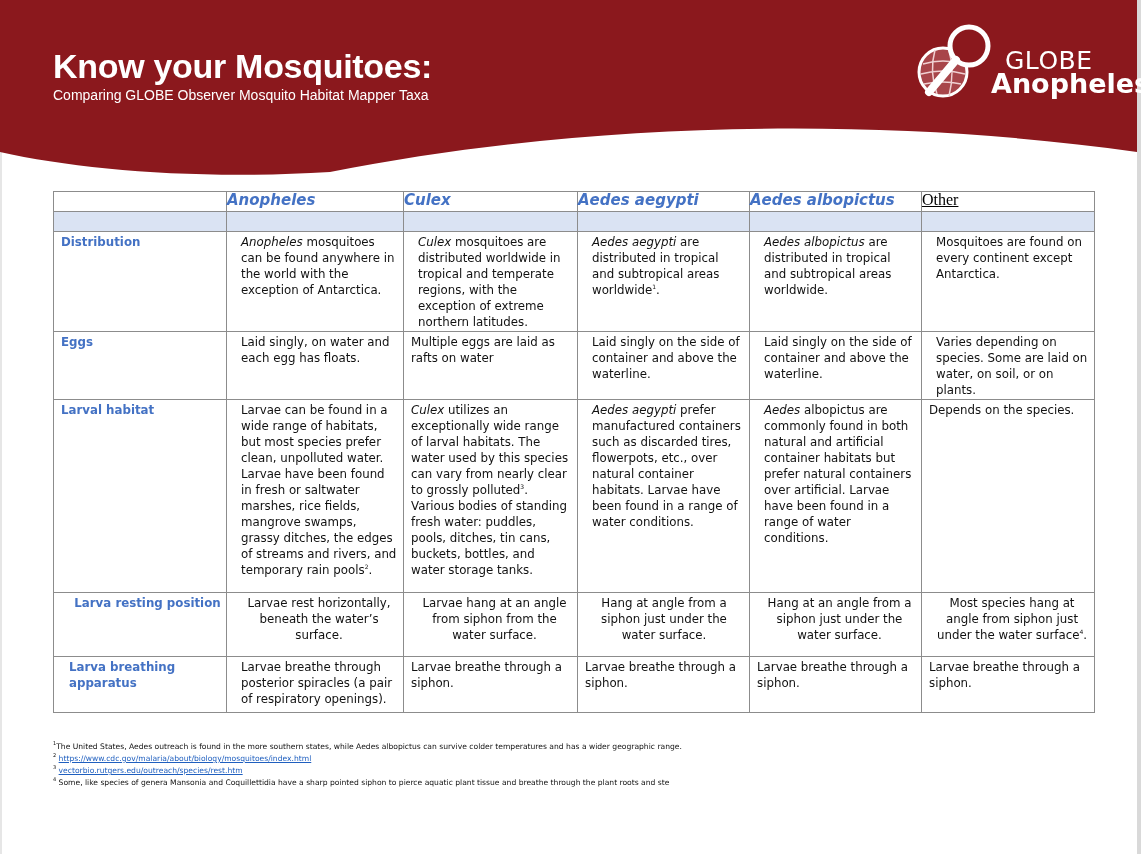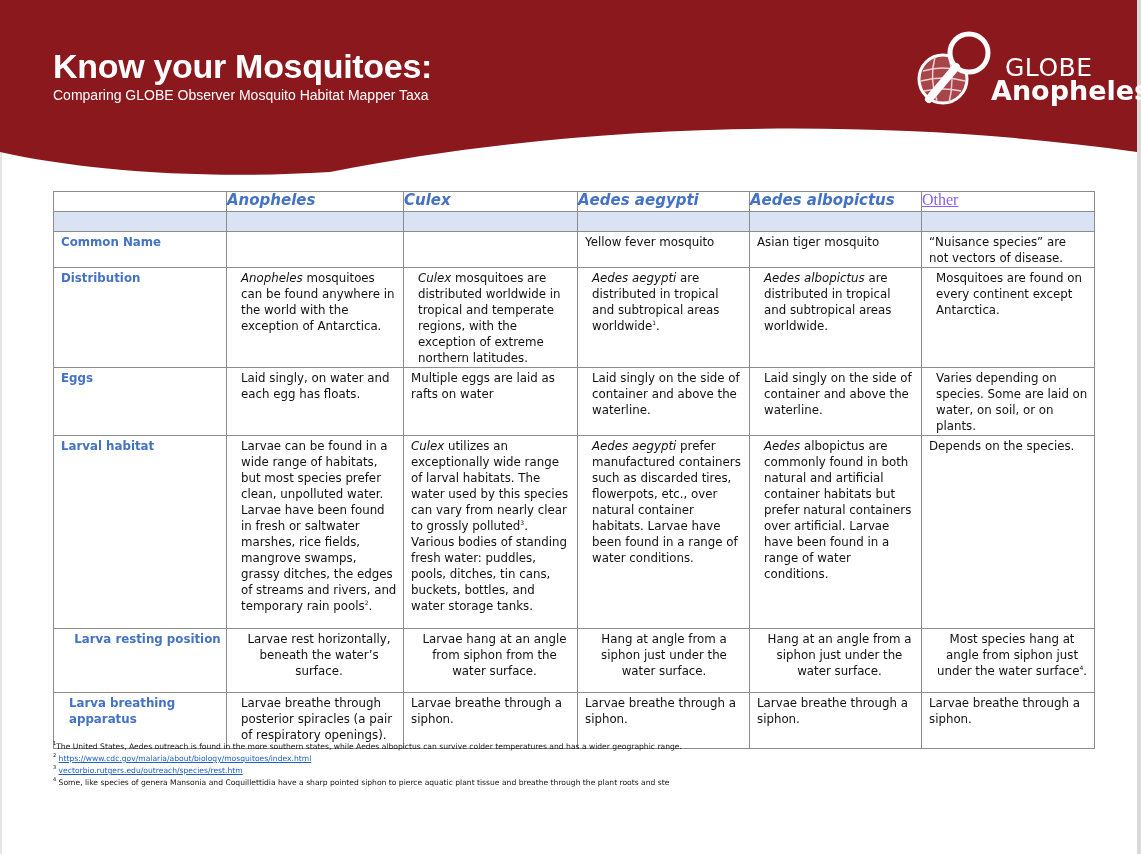--- a/index.html
+++ b/index.html
@@ -3,28 +3,28 @@
 <meta charset="utf-8">
 <style>
   html, body { margin: 0; padding: 0; }
   body { width: 1141px; height: 854px; background: #ffffff; position: relative; overflow: hidden;
          font-family: "Liberation Sans", sans-serif; }
   .page-edge { position: absolute; top: 0; right: 0; width: 4px; height: 854px; background: #d9d9d9; }
   .page-edge-left { position: absolute; top: 0; left: 0; width: 2px; height: 854px; background: #e6e6e6; }
   .banner { position: absolute; left: 0; top: 0; width: 1137px; height: 185px; }
   .title { position: absolute; left: 53px; top: 47px; color: #fff; font-weight: bold; font-size: 34px; letter-spacing: -0.3px; }
   .subtitle { position: absolute; left: 53px; top: 87px; color: #fff; font-weight: normal; font-size: 14px; }
-  .logo { position: absolute; left: 915px; top: 27px; width: 200px; height: 85px; }
+  .logo { position: absolute; left: 915px; top: 20px; width: 200px; height: 85px; }
   .logo-globe { position: absolute; left: 90px; top: 26px; color: #fff; font-size: 25px; font-family: "DejaVu Sans", sans-serif; font-weight: normal; letter-spacing: 0.5px; }
   .logo-observer { position: absolute; left: 76px; top: 48px; color: #fff; font-size: 27px; font-family: "DejaVu Sans", sans-serif; font-weight: bold; }
   table.grid { position: absolute; left: 53px; top: 191px; width: 1041px; border-collapse: collapse; table-layout: fixed;
                font-family: "DejaVu Sans", sans-serif; font-size: 11.8px; color: #111; }
   table.grid td, table.grid th { border: 1.5px solid #8c8c8c; vertical-align: top; padding: 0; line-height: 16px; }
   .hdr th { height: 19px; text-align: left; font-weight: bold; font-style: italic; color: #4472c4; font-size: 15px; padding-left: 6px; }
-  .hdr th.other { font-style: normal; font-weight: normal; color: #8b5cf6; font-family: "Liberation Serif", serif; font-size: 16px; text-decoration: underline; }
+  .hdr th.other { font-style: normal; font-weight: normal; color: #000000; font-family: "Liberation Serif", serif; font-size: 16px; text-decoration: underline; }
   .band td { background: #dae3f3; height: 19px; }
   .rowlabel { color: #4472c4; font-weight: bold; font-size: 11.8px; padding-left: 7px !important; padding-top: 2px !important; }
   .rowlabel.indent { padding-left: 15px !important; }
   .cell { padding: 2px 6px 1px 14px !important; }
   .cell.tight { padding-left: 7px !important; }
   .cell i { font-style: italic; }
   sup { font-size: 6px; vertical-align: super; line-height: 0; }
   .footnotes { position: absolute; left: 53px; top: 741px; font-family: "DejaVu Sans", sans-serif; font-size: 7.6px; color: #111; line-height: 12px; }
   .footnotes a { color: #1f5fbf; text-decoration: underline; }
   .footnotes sup { font-size: 5px; }
@@ -74,28 +74,20 @@
   <tr class="band">
     <td></td>
         <td></td>
         <td></td>
         <td></td>
         <td></td>
         <td></td>
   </tr>
   </tbody>
     <tbody id="rows">
-      <tr style="height: 32px;">
-        <td class="rowlabel">Common Name</td>
-        <td class="cell tight"><span></span></td>
-        <td class="cell tight"><span></span></td>
-        <td class="cell tight"><span>Yellow fever mosquito</span></td>
-        <td class="cell tight"><span>Asian tiger mosquito</span></td>
-        <td class="cell tight"><span>“Nuisance species” are not vectors of disease.</span></td>
-      </tr>
       <tr style="height: 96px;">
         <td class="rowlabel">Distribution</td>
         <td class="cell"><i>Anopheles</i><span> mosquitoes can be found anywhere in the world with the exception of Antarctica.</span></td>
         <td class="cell"><i>Culex</i><span> mosquitoes are distributed worldwide in tropical and temperate regions, with the exception of extreme northern latitudes.</span></td>
         <td class="cell"><i>Aedes aegypti</i><span> are distributed in tropical and subtropical areas worldwide</span><sup>1</sup><span>.</span></td>
         <td class="cell"><i>Aedes albopictus</i><span> are distributed in tropical and subtropical areas worldwide.</span></td>
         <td class="cell"><span>Mosquitoes are found on every continent except Antarctica.</span></td>
       </tr>
       <tr style="height: 64px;">
         <td class="rowlabel">Eggs</td>

